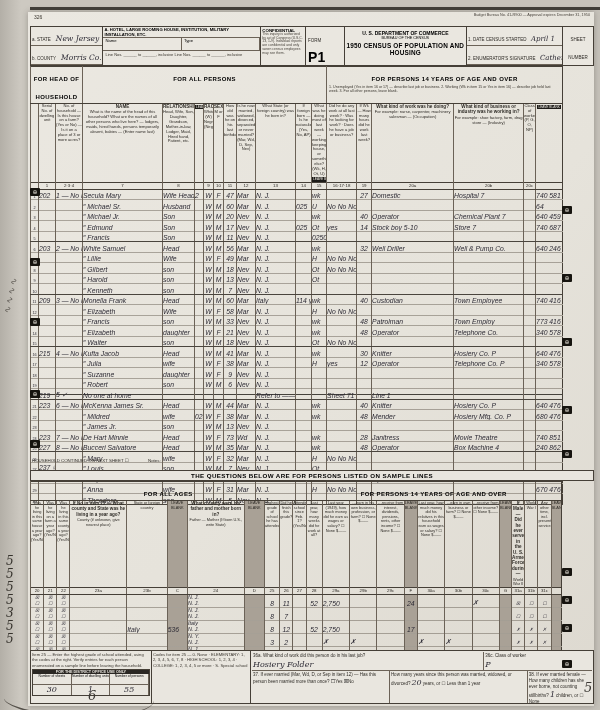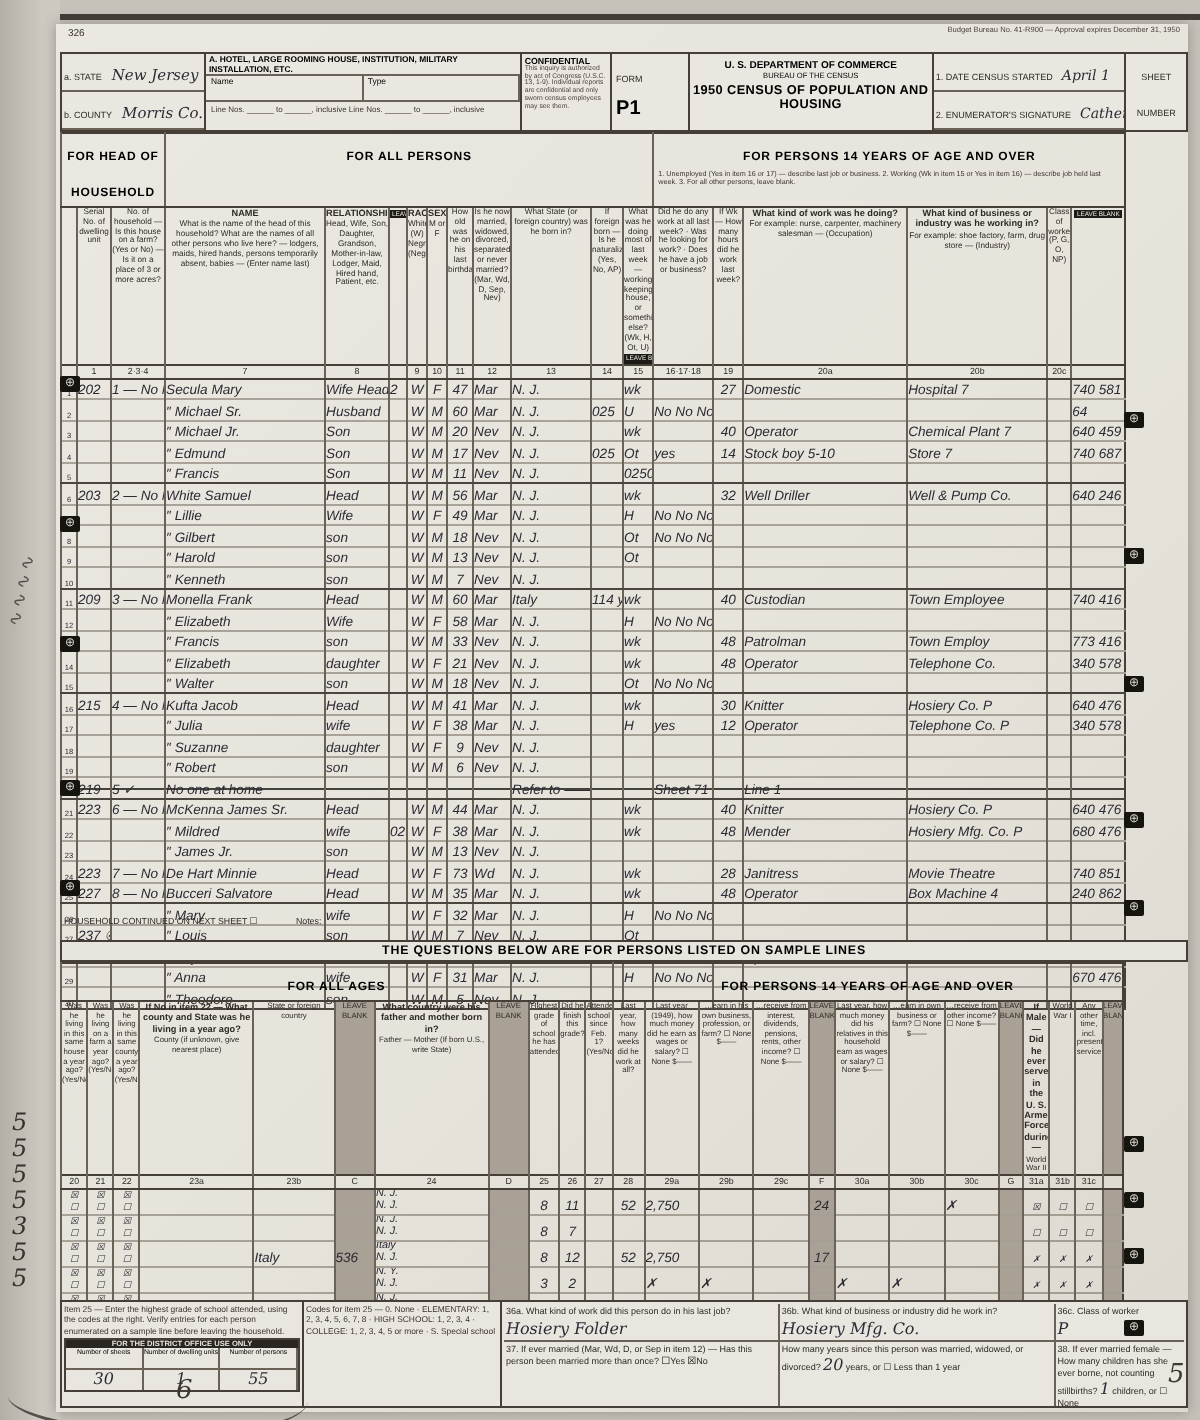--- a/index.html
+++ b/index.html
@@ -25,21 +25,21 @@
   .geo .gval{font-size:7.5px;margin-left:5px;}
   .hotel{width:158px;}
   .hotel .hlbl{font-size:4.2px;font-weight:bold;border-bottom:1px solid #6b6257;padding:0 1px;}
   .hcols{display:flex;border-bottom:1px solid #6b6257;height:12px;}
   .hcols span{flex:1;font-size:4.2px;padding:0 2px;border-right:1px solid #6b6257;}
   .hline{font-size:4px;padding:1px 2px;color:#3a362f;}
   .conf{width:42px;padding:1px;}
   .conf b{font-size:4.4px;display:block;}
   .conf span{font-size:3.4px;line-height:1.1;display:block;color:#4a453e;}
   .formbox{width:34px;text-align:left;padding:1px 2px;}
-  .formbox .fno{font-size:10px;font-weight:bold;display:block;line-height:1;margin-top:4px;}
+  .formbox .fno{font-size:14px;font-weight:bold;display:block;line-height:1;margin-top:4px;}
   .titlebox{width:122px;text-align:center;padding-top:3px;}
   .titlebox .d1{font-size:5px;font-weight:bold;}
   .titlebox .d2{font-size:3.8px;}
   .titlebox .big{font-size:6.4px;font-weight:bold;margin-top:2px;letter-spacing:.2px;}
   .datebox{width:96px;display:flex;flex-direction:column;}
   .datebox > div{flex:1;border-bottom:1px solid #6b6257;padding:0 1px;white-space:nowrap;overflow:visible;}
   .datebox .hw{font-size:7px;}
   .sheetbox{width:30px;border-right:none;text-align:center;}
   
   .ftab{border-collapse:collapse;table-layout:fixed;width:532px;margin-left:2px;
@@ -1280,24 +1280,20 @@
         </div>
       </div>
     </div>
     <div class="fbox f2 tiny">Codes for item 25 — 0. None · ELEMENTARY: 1, 2, 3, 4, 5, 6, 7, 8 · HIGH SCHOOL: 1, 2, 3, 4 · COLLEGE: 1, 2, 3, 4, 5 or more · S. Special school</div>
     <div class="fbox f3" style="border-right:none;">
       <div class="frow">
         <div class="fq">
           <span class="lbl">36a. What kind of work did this person do in his last job?</span>
           <div class="hw a">Hosiery Folder</div>
         </div>
-        <div class="fq">
-          <span class="lbl">36b. What kind of business or industry did he work in?</span>
-          <div class="hw a">Hosiery Mfg. Co.</div>
-        </div>
         <div class="fq small" style="border-right:none;">
           <span class="lbl">36c. Class of worker</span>
           <div class="hw a">P</div>
         </div>
       </div>
       <div class="frow" style="border-bottom:none;">
         <div class="fq">
           <span class="lbl">37. If ever married (Mar, Wd, D, or Sep in item 12) — Has this person been married more than once?</span>
           <span class="cbx">☐</span><span class="lbl">Yes</span>
           <span class="cbx">☒</span><span class="lbl">No</span>

